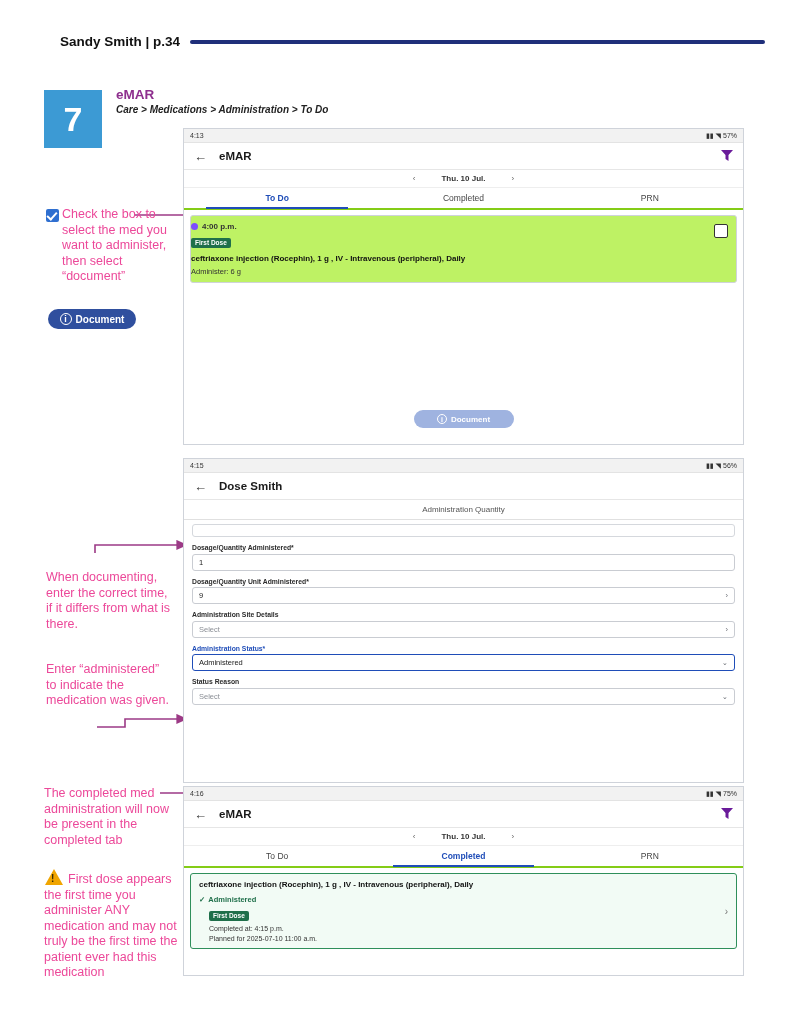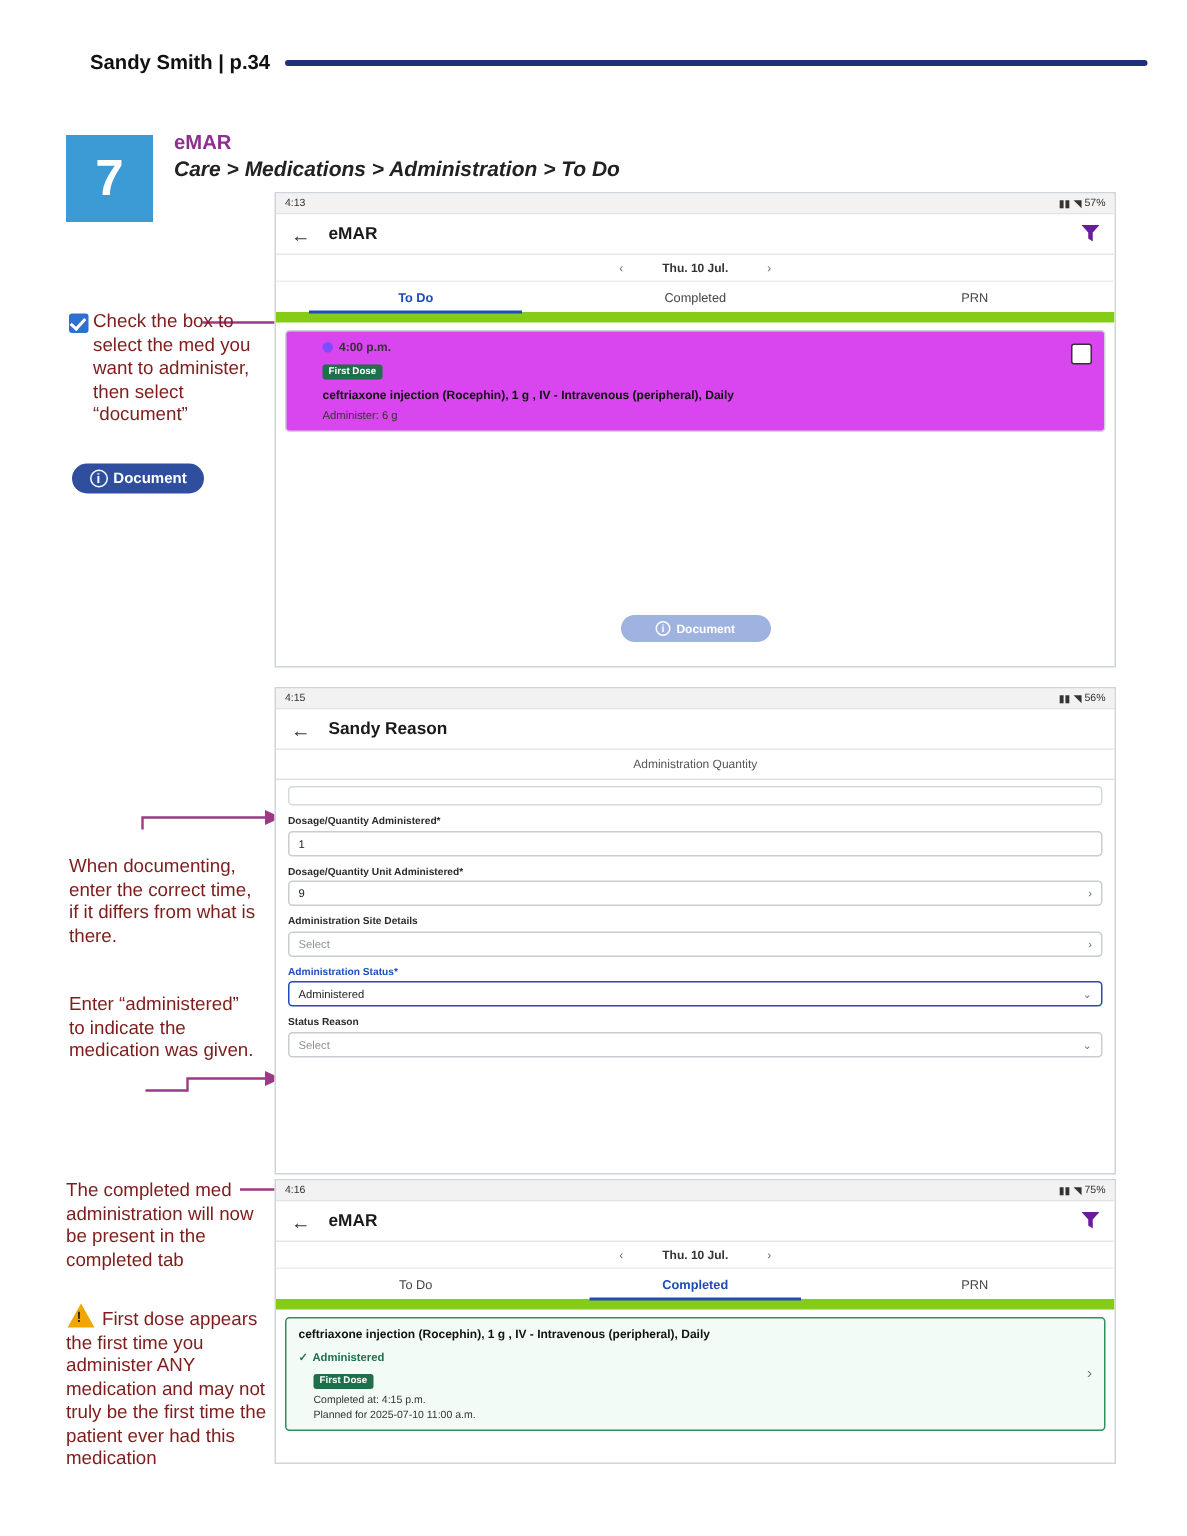--- a/index.html
+++ b/index.html
@@ -15,24 +15,24 @@
 
   
   .hdr{position:absolute;left:60px;top:34px;width:705px;display:flex;align-items:center;}
   .hdr-name{font-size:13.5px;font-weight:bold;color:#111;white-space:nowrap;}
   .hdr-rule{flex:1;height:4px;background:#1f2f7a;margin-left:10px;border-radius:2px;}
 
   
   .stepbox{position:absolute;left:44px;top:90px;width:58px;height:58px;background:#3c9ad4;
            color:#fff;font-size:34px;font-weight:bold;display:flex;align-items:center;justify-content:center;}
   .step-title{position:absolute;left:116px;top:87px;font-size:13.5px;font-weight:bold;color:#8e2f8e;}
-  .step-crumb{position:absolute;left:116px;top:104px;font-size:14px;font-style:italic;font-weight:bold;color:#222;}
-
-  
-  .ann{position:absolute;font-size:12.5px;line-height:15.5px;color:#7f1d1d;}
+  .step-crumb{position:absolute;left:116px;top:104px;font-size:10px;font-style:italic;font-weight:bold;color:#222;}
+
+  
+  .ann{position:absolute;font-size:12.5px;line-height:15.5px;color:#ec4899;}
 
   .chk{position:absolute;left:46px;top:209px;width:13px;height:13px;background:#2f6fd0;border-radius:2px;}
   .chk:after{content:"";position:absolute;left:3px;top:1px;width:4px;height:8px;border:solid #fff;border-width:0 2px 2px 0;transform:rotate(42deg);}
 
   .doc-pill{position:absolute;left:48px;top:309px;width:88px;height:20px;background:#2f4f9e;border-radius:10px;
             display:flex;align-items:center;justify-content:center;gap:4px;}
   .doc-pill span.lbl{color:#fff;font-size:10px;font-weight:bold;}
   .doc-pill span.ico{color:#fff;font-size:9px;border:1px solid #fff;border-radius:50%;width:10px;height:10px;
             display:inline-flex;align-items:center;justify-content:center;line-height:1;font-weight:bold;}
 
@@ -51,27 +51,27 @@
   .appbar .back{font-size:13px;color:#333;}
   .appbar .title{font-size:11.5px;font-weight:bold;color:#1a1a1a;}
   .filter-ico{position:absolute;right:8px;top:4px;width:16px;height:16px;}
   .filter-ico svg{display:block;}
 
   .datebar{height:17px;display:flex;align-items:center;justify-content:center;gap:26px;font-size:8px;color:#333;
            border-bottom:1px solid #eee;background:#fff;}
   .datebar .arrow{color:#666;font-size:8px;}
   .datebar .dt{font-weight:bold;}
 
-  .tabs{height:20px;display:flex;border-bottom:7px solid #84cc16;background:#fff;}
+  .tabs{height:20px;display:flex;border-bottom:2px solid #84cc16;background:#fff;}
   .tabs .tab{flex:1;display:flex;align-items:center;justify-content:center;font-size:8.5px;color:#444;position:relative;}
   .tabs .tab.active{color:#1f4db8;font-weight:bold;}
   .tabs .tab.active:after{content:"";position:absolute;left:12%;right:12%;bottom:-1px;height:2.5px;background:#1f4db8;}
 
   
-  .medcard{margin:5px 6px;border:1px solid #cfd3da;border-radius:3px;background:#d946ef;padding:6px 24px;position:relative;}
+  .medcard{margin:5px 6px;border:1px solid #cfd3da;border-radius:3px;background:#bef264;padding:6px 0;position:relative;}
   .med-time{display:flex;align-items:center;gap:4px;font-size:8px;color:#333;font-weight:bold;}
   .med-dot{width:7px;height:7px;border-radius:50%;background:#7c4dff;display:inline-block;}
   .firstdose{display:inline-block;background:#1f6f4a;color:#fff;font-size:6.5px;font-weight:bold;
              padding:1.5px 4px;border-radius:2px;margin-top:5px;}
   .med-name{font-size:8px;font-weight:bold;color:#111;margin-top:5px;}
   .med-sub{font-size:7.5px;color:#333;margin-top:4px;}
   .med-check{position:absolute;right:8px;top:8px;width:12px;height:12px;border:1.4px solid #333;border-radius:2px;background:#fff;}
 
   .doc-btn{position:absolute;left:50%;transform:translateX(-50%);bottom:16px;width:100px;height:18px;
            background:#9fb3e0;border-radius:9px;display:flex;align-items:center;justify-content:center;gap:4px;}
@@ -197,21 +197,21 @@
     <div class="statusbar">
       <div>4:15</div>
       <div class="right">
         <span>▮▮</span>
         <span>◥</span>
         <span>56%</span>
       </div>
     </div>
     <div class="appbar">
       <span class="back">←</span>
-      <span class="title">Sandy Reason</span>
+      <span class="title">Dose Smith</span>
     </div>
     <div class="form-tabs">
       <div class="tab">Administration Quantity</div>
     </div>
     <div class="stub-field"></div>
 
 
     <div class="fld">
       <div class="lab">Dosage/Quantity Administered*</div>
       <div class="box">

